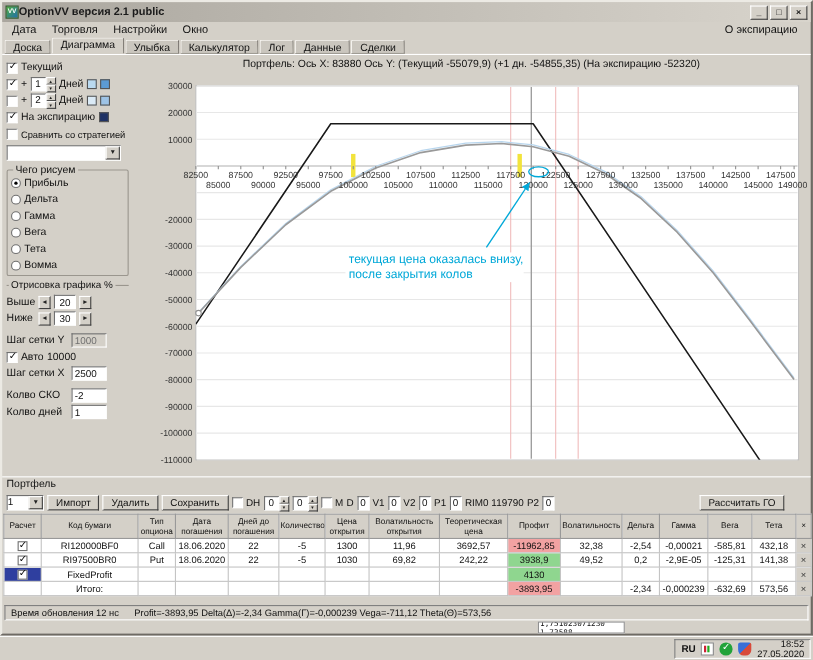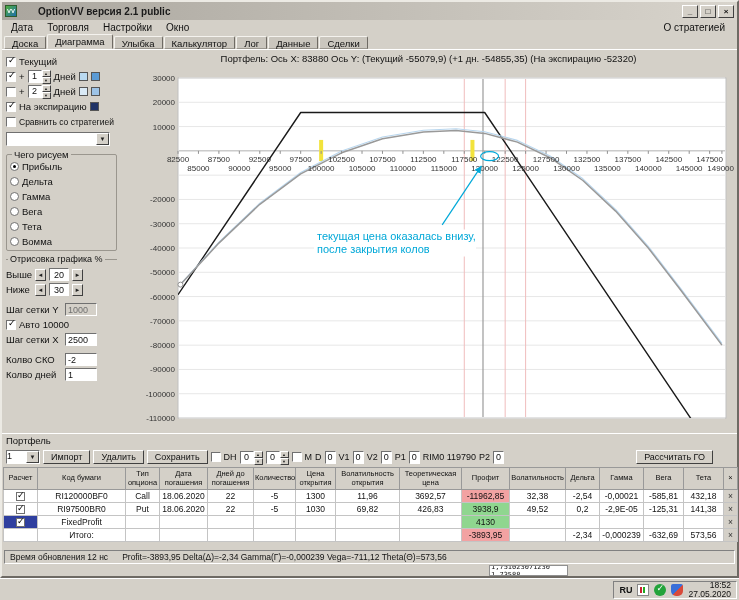--- a/index.html
+++ b/index.html
@@ -4,21 +4,21 @@
 <style>
   *{box-sizing:border-box;}
   html,body{margin:0;padding:0;overflow:hidden;}
   body{width:739px;height:600px;background:#c8c4bc;font-family:"Liberation Sans",sans-serif;font-size:10px;color:#111;}
 
   #window{position:absolute;left:0;top:0;width:739px;height:578px;background:#d4d0c8;
     border:2px solid;border-color:#eceae4 #6e6a64 #6e6a64 #eceae4;}
 
   
   .titlebar{position:absolute;top:0;left:0;right:0;height:18px;
-    background:linear-gradient(90deg,#aaa69e,#d8d4cc);display:flex;align-items:center;padding:0 3px;gap:21px;}
+    background:linear-gradient(90deg,#aaa69e,#d8d4cc);display:flex;align-items:center;padding:0 3px;gap:0;}
   .appicon{width:12px;height:12px;background:linear-gradient(135deg,#4fae3c,#1f6fae);border:1px solid #2c5c2c;
     color:#fff;font-size:6px;line-height:10px;text-align:center;font-weight:bold;flex:none;}
   .title{font-size:10px;font-weight:bold;color:#1a1a1a;white-space:nowrap;}
   .tb-btns{margin-left:auto;display:flex;gap:2px;}
   .tb-btn{width:16px;height:13px;background:#d4d0c8;border:1px solid;border-color:#fff #404040 #404040 #fff;
     font-size:8px;line-height:11px;text-align:center;font-weight:bold;color:#111;}
 
   
   .menubar{position:absolute;top:18px;left:0;right:0;height:15px;display:flex;align-items:center;
     font-size:10px;padding:0 2px;}
@@ -124,21 +124,21 @@
       <span class="tb-btn">□</span>
       <span class="tb-btn">×</span>
     </span>
   </div>
 
   <div class="menubar">
     <span class="menu-item">Дата</span>
     <span class="menu-item">Торговля</span>
     <span class="menu-item">Настройки</span>
     <span class="menu-item">Окно</span>
-    <span class="menu-item about">О стратегией</span>
+    <span class="menu-item about">О экспирацию</span>
   </div>
 
   <div class="tabstrip">
     <span class="tab">Доска</span>
     <span class="tab sel">Диаграмма</span>
     <span class="tab">Улыбка</span>
     <span class="tab">Калькулятор</span>
     <span class="tab">Лог</span>
     <span class="tab">Данные</span>
     <span class="tab">Сделки</span>
@@ -475,21 +475,21 @@
           </tr>
           <tr>
             <td><span class="tcb on"></span></td>
             <td>RI97500BR0</td>
             <td>Put</td>
             <td>18.06.2020</td>
             <td>22</td>
             <td>-5</td>
             <td>1030</td>
             <td>69,82</td>
-            <td>426,83</td>
+            <td>242,22</td>
             <td class="pos">3938,9</td>
             <td>49,52</td>
             <td>0,2</td>
             <td>-2,9E-05</td>
             <td>-125,31</td>
             <td>141,38</td>
             <td class="closecol">×</td>
           </tr>
           <tr>
             <td class="selcell"><span class="tcb on"></span></td>

